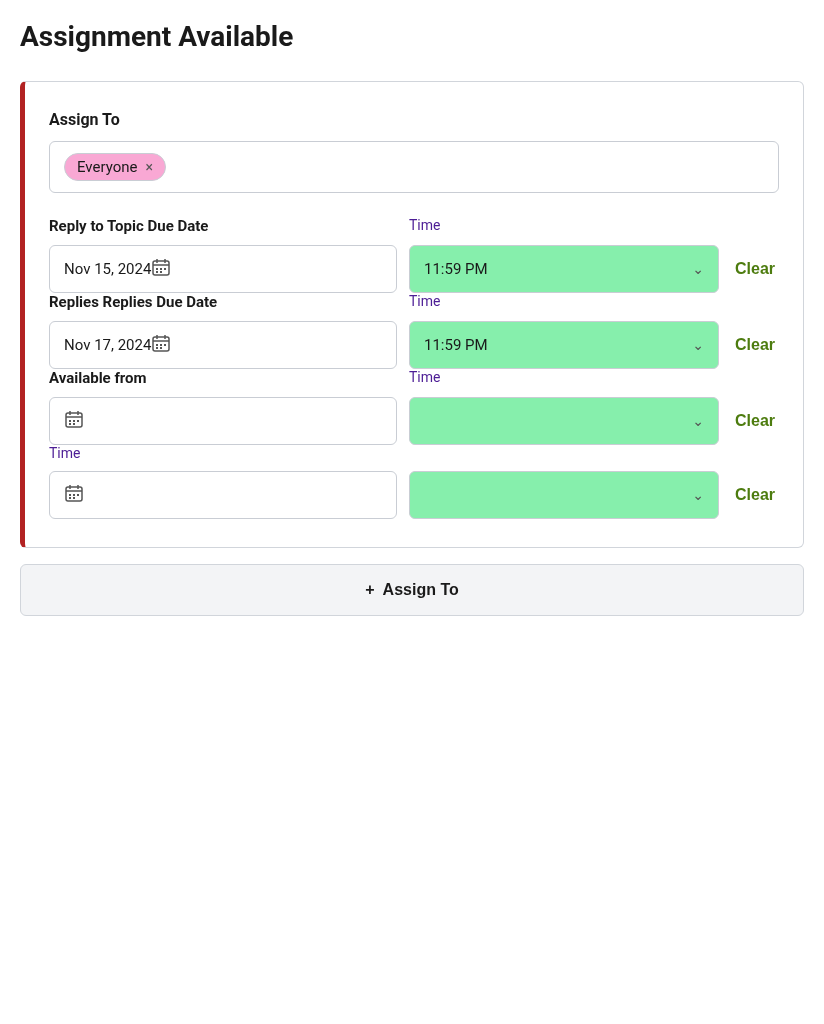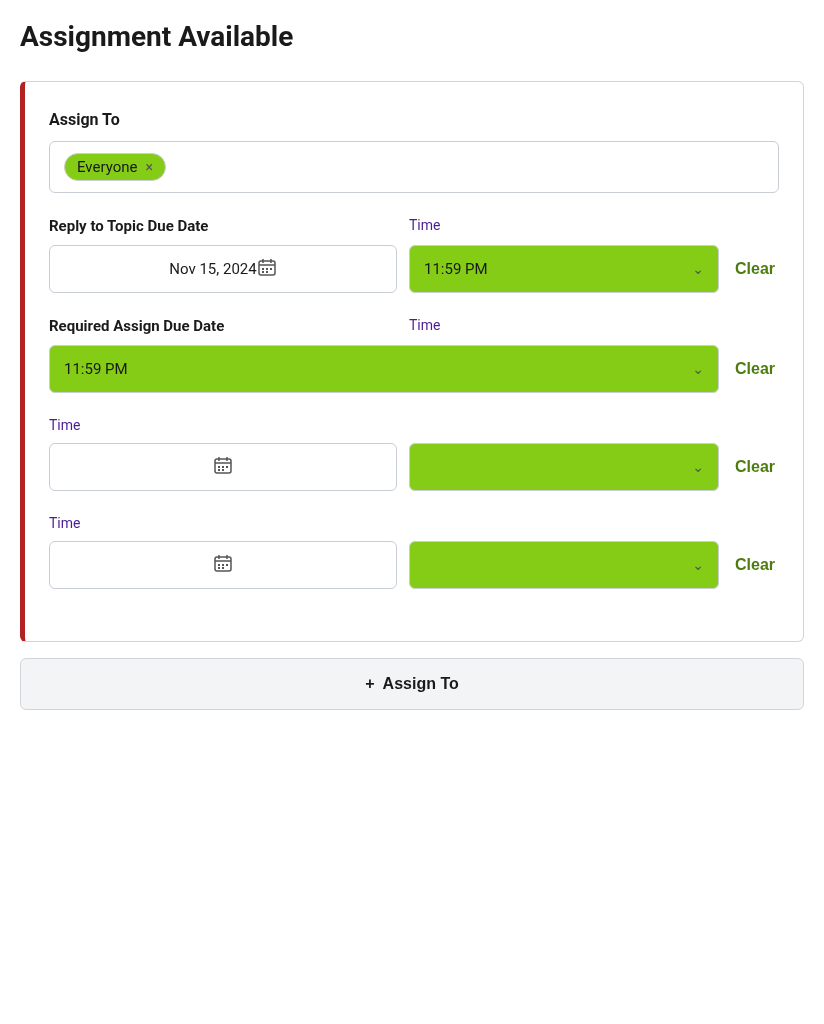--- a/index.html
+++ b/index.html
@@ -46,38 +46,37 @@
       padding: 10px 14px;
       min-height: 52px;
       display: flex;
       align-items: center;
       margin-bottom: 24px;
     }
 
     .tag {
       display: inline-flex;
       align-items: center;
-      background: #84cc16;
+      background: #f9a8d4;
       border: 1px solid #c9cdd4;
       border-radius: 20px;
       padding: 4px 12px;
       font-size: 15px;
       color: #1a1a1a;
       gap: 8px;
     }
 
     .tag-close {
       cursor: pointer;
       font-size: 14px;
       color: #555;
       line-height: 1;
     }
 
     .date-row {
-      margin-bottom: 24px;
     }
 
     .date-row-labels {
       display: flex;
       gap: 0;
       margin-bottom: 10px;
     }
 
     .date-label {
       font-size: 15px;
@@ -99,21 +98,21 @@
       gap: 12px;
     }
 
     .date-input-wrapper {
       width: 348px;
       border: 1px solid #c9cdd4;
       border-radius: 6px;
       padding: 10px 14px;
       display: flex;
       align-items: center;
-      justify-content: center;
+      justify-content: flex-start;
       background: #fff;
       height: 48px;
     }
 
     .date-input-text {
       font-size: 15px;
       color: #1a1a1a;
     }
 
     .calendar-icon {
@@ -122,21 +121,21 @@
     }
 
     .time-input-wrapper {
       flex: 1;
       border: 1px solid #c9cdd4;
       border-radius: 6px;
       padding: 10px 14px;
       display: flex;
       align-items: center;
       justify-content: space-between;
-      background: #84cc16;
+      background: #86efac;
       height: 48px;
       cursor: pointer;
     }
 
     .time-input-text {
       font-size: 15px;
       color: #1a1a1a;
     }
 
     .chevron-icon {
@@ -213,34 +212,51 @@
       <div class="time-input-wrapper">
         <span class="time-input-text">11:59 PM</span>
         <span class="chevron-icon">⌄</span>
       </div>
       <button class="clear-btn">Clear</button>
     </div>
   </div>
 
   <div class="date-row">
     <div class="date-row-labels">
-      <span class="date-label">Required Assign Due Date</span>
+      <span class="date-label">Replies Replies Due Date</span>
       <span class="time-label">Time</span>
     </div>
     <div class="date-row-inputs">
+      <div class="date-input-wrapper">
+        <span class="date-input-text">Nov 17, 2024</span>
+        <span class="calendar-icon">
+          <svg width="20" height="20" viewBox="0 0 20 20" fill="none" xmlns="http://www.w3.org/2000/svg">
+            <rect x="2" y="4" width="16" height="14" rx="2" stroke="#555" stroke-width="1.5" fill="none"></rect>
+            <line x1="2" y1="8" x2="18" y2="8" stroke="#555" stroke-width="1.5"></line>
+            <line x1="6" y1="2" x2="6" y2="6" stroke="#555" stroke-width="1.5"></line>
+            <line x1="14" y1="2" x2="14" y2="6" stroke="#555" stroke-width="1.5"></line>
+            <rect x="5" y="11" width="2" height="2" fill="#555"></rect>
+            <rect x="9" y="11" width="2" height="2" fill="#555"></rect>
+            <rect x="13" y="11" width="2" height="2" fill="#555"></rect>
+            <rect x="5" y="14" width="2" height="2" fill="#555"></rect>
+            <rect x="9" y="14" width="2" height="2" fill="#555"></rect>
+          </svg>
+        </span>
+      </div>
       <div class="time-input-wrapper">
         <span class="time-input-text">11:59 PM</span>
         <span class="chevron-icon">⌄</span>
       </div>
       <button class="clear-btn">Clear</button>
     </div>
   </div>
 
   <div class="date-row">
     <div class="date-row-labels">
+      <span class="date-label">Available from</span>
       <span class="time-label">Time</span>
     </div>
     <div class="date-row-inputs">
       <div class="date-input-wrapper">
         <span class="date-input-text"></span>
         <span class="calendar-icon">
           <svg width="20" height="20" viewBox="0 0 20 20" fill="none" xmlns="http://www.w3.org/2000/svg">
             <rect x="2" y="4" width="16" height="14" rx="2" stroke="#555" stroke-width="1.5" fill="none"></rect>
             <line x1="2" y1="8" x2="18" y2="8" stroke="#555" stroke-width="1.5"></line>
             <line x1="6" y1="2" x2="6" y2="6" stroke="#555" stroke-width="1.5"></line>

